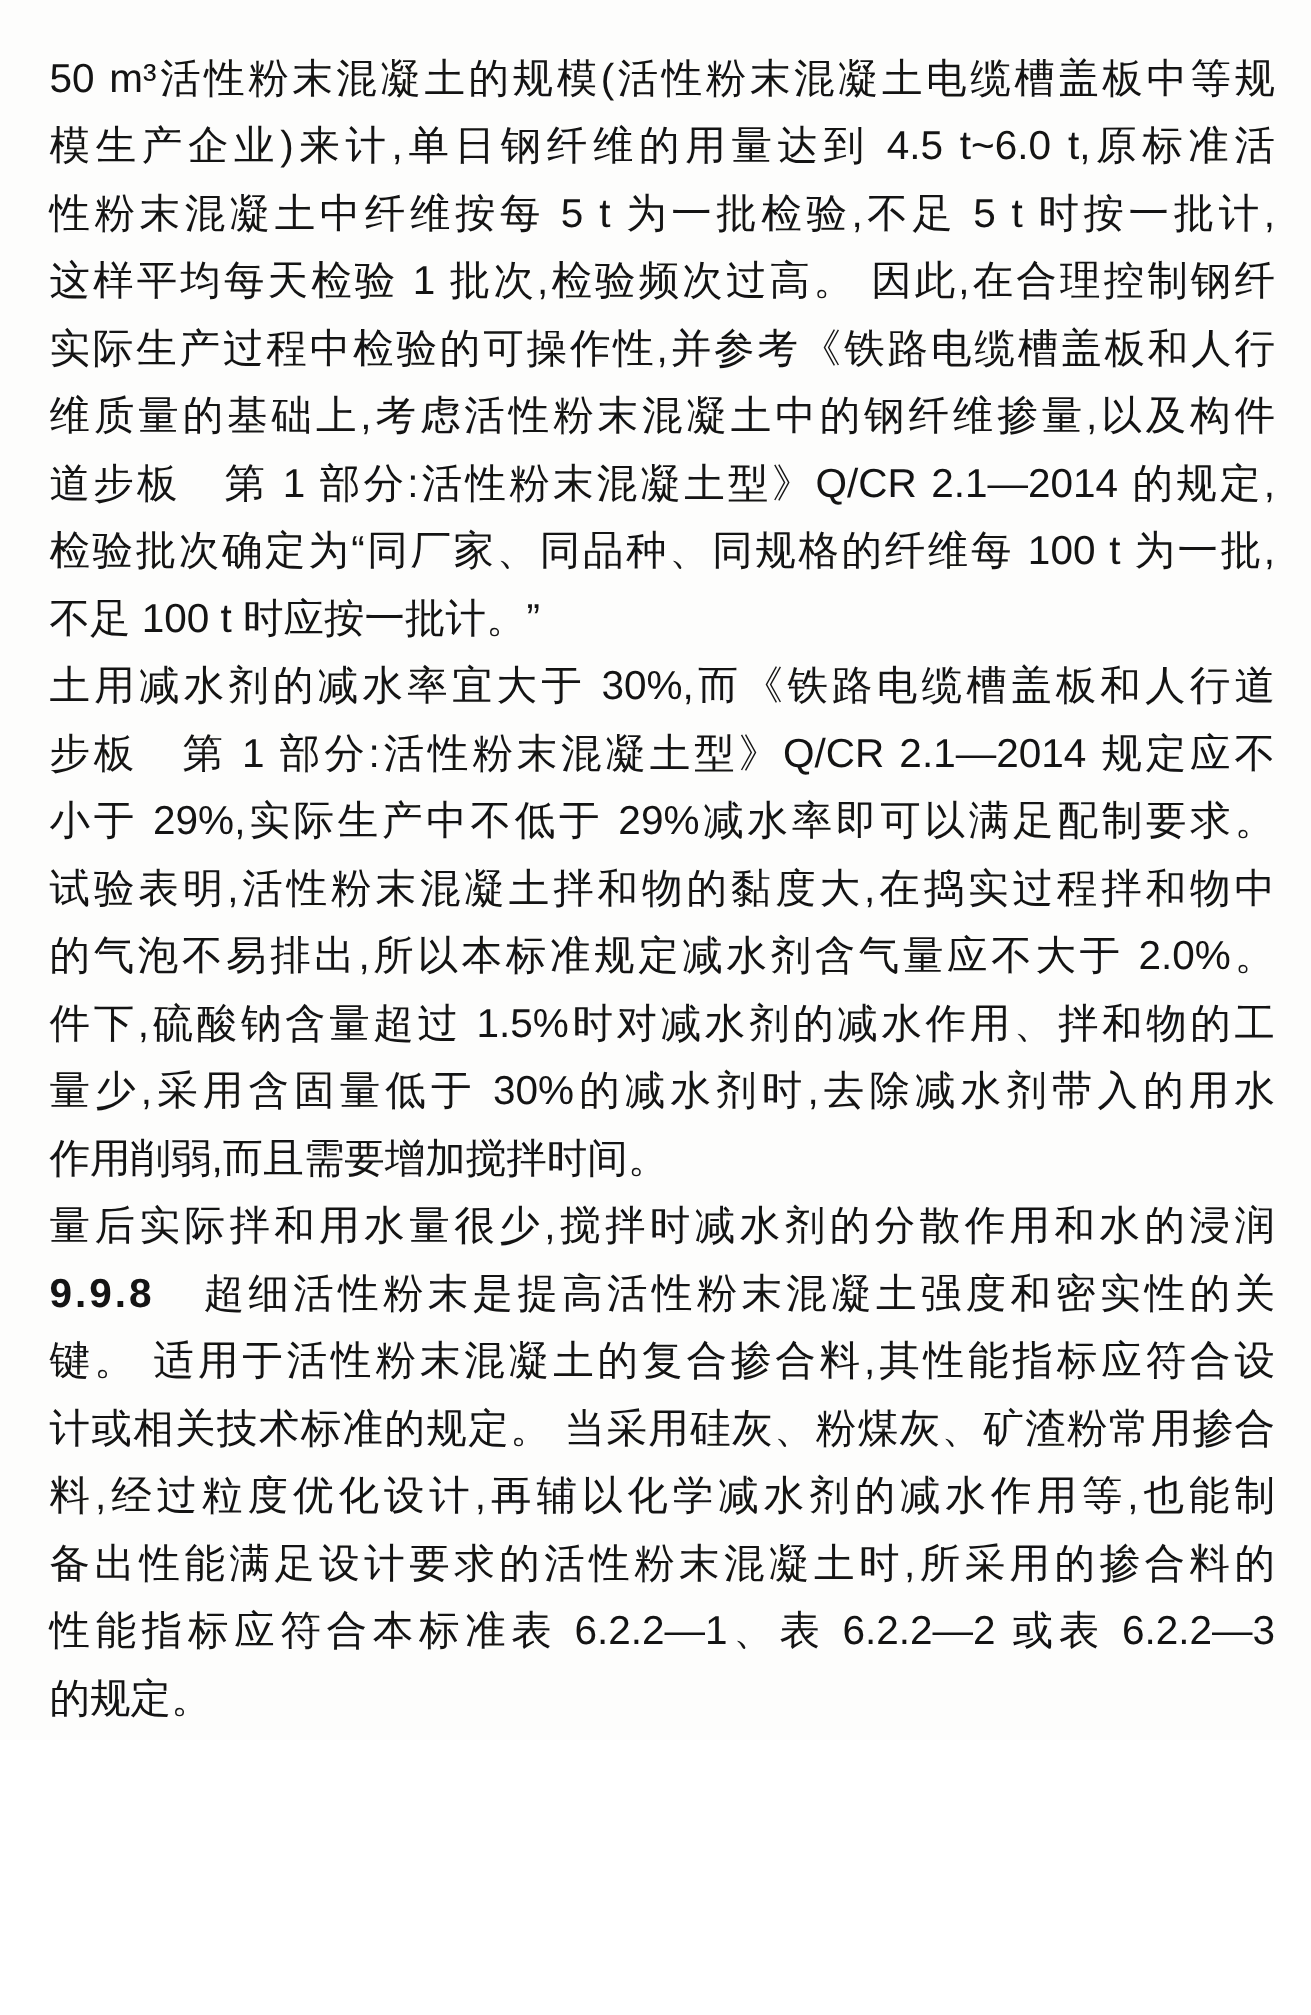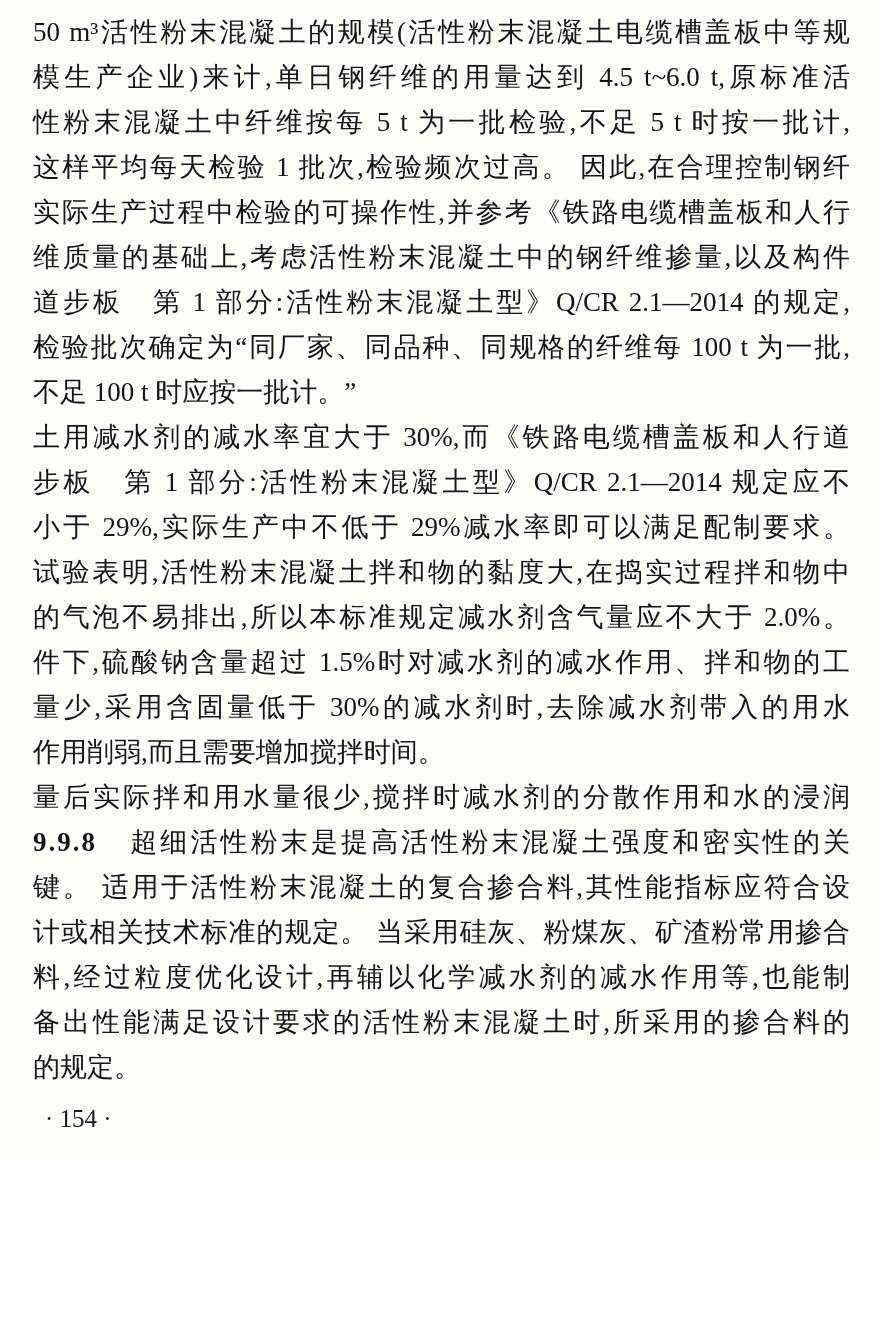--- a/index.html
+++ b/index.html
@@ -2,22 +2,22 @@
 <html><head>
 <meta charset="utf-8">
 <style>
   html, body { margin: 0; padding: 0; background: #ffffff; }
   .page {
     position: relative;
     width: 874px;
     height: 1160px;
     box-sizing: border-box;
     background: #fdfdfc;
-    padding: 10px 24px 0 33px;
-    font-family: Liberation Serif, serif;
+    padding: 30px 24px 0 33px;
+    font-family: Liberation Sans, sans-serif;
     font-size: 27px;
     line-height: 45px;
     color: #141414;
     overflow: hidden;
   }
   .para { margin: 0; }
   .line {
     text-align: justify;
     text-align-last: justify;
     white-space: nowrap;
@@ -67,18 +67,19 @@
     <div class="line short">作用削弱,而且需要增加搅拌时间。</div>
     <div class="line">量后实际拌和用水量很少,搅拌时减水剂的分散作用和水的浸润</div>
   </div>
 
   <div class="para">
     <div class="line"><span class="clause-num">9.9.8</span><span>　超细活性粉末是提高活性粉末混凝土强度和密实性的关</span></div>
     <div class="line">键。 适用于活性粉末混凝土的复合掺合料,其性能指标应符合设</div>
     <div class="line">计或相关技术标准的规定。 当采用硅灰、粉煤灰、矿渣粉常用掺合</div>
     <div class="line">料,经过粒度优化设计,再辅以化学减水剂的减水作用等,也能制</div>
     <div class="line">备出性能满足设计要求的活性粉末混凝土时,所采用的掺合料的</div>
+    <div class="line">性能指标应符合本标准表 6.2.2—1、表 6.2.2—2 或表 6.2.2—3</div>
     <div class="line short">的规定。</div>
   </div>
 
   <div class="footer">· 154 ·</div>
 
 </div>
 
 </body></html>

